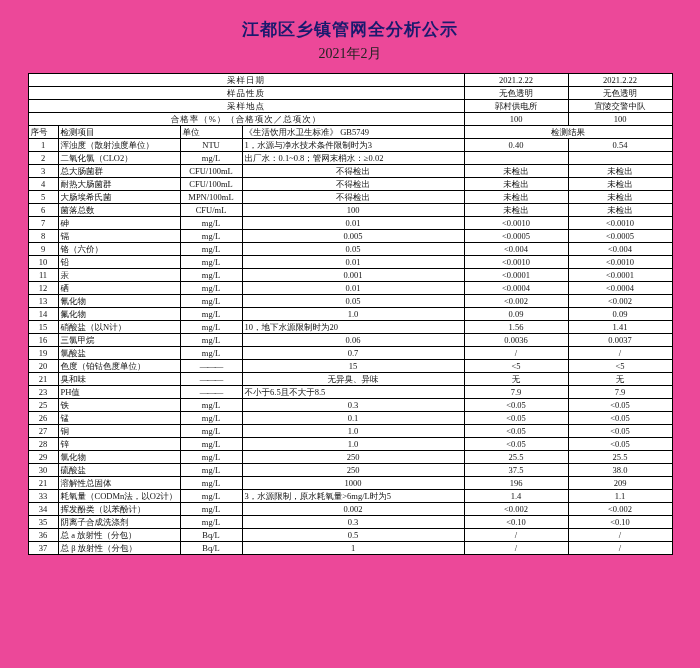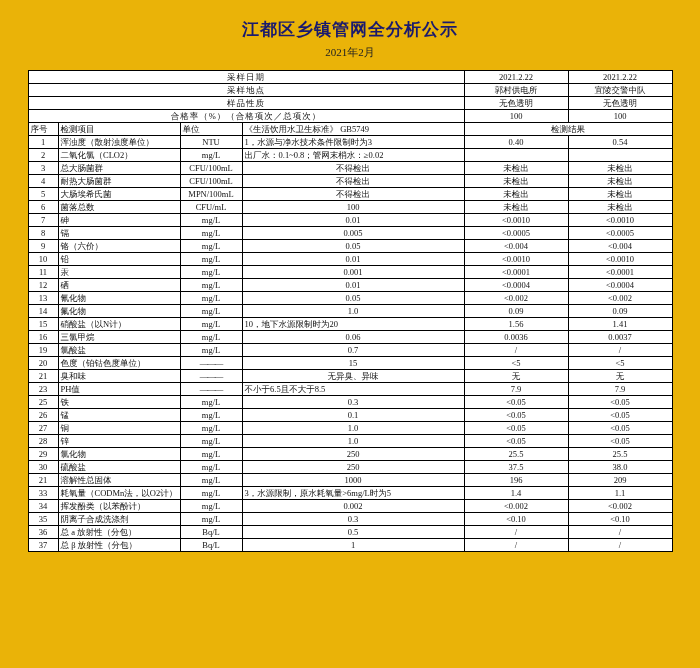--- a/index.html
+++ b/index.html
@@ -12,34 +12,34 @@
     height: 668px;
     font-family: "Liberation Sans", sans-serif;
     color: #111;
     position: relative;
     overflow: hidden;
   }
   .page {
     width: 700px;
     height: 668px;
     position: relative;
-    background: #eab308;
+    background: #ec4899;
   }
   .title {
     text-align: center;
     font-size: 17px;
     font-weight: bold;
     color: #1a1a6e;
     letter-spacing: 1px;
     padding-top: 18px;
     font-family: "Liberation Serif", serif;
   }
   .subtitle {
     text-align: center;
-    font-size: 11px;
+    font-size: 14px;
     color: #222;
     margin-top: 4px;
     font-family: "Liberation Serif", serif;
   }
   table.main {
     border-collapse: collapse;
     margin: 10px auto 0 auto;
     width: 644px;
     table-layout: fixed;
     background: #fff;
@@ -90,28 +90,28 @@
       <col style="width:104px">
     </colgroup>
     <tbody>
 
       <tr>
         <td class="hdr-label big" colspan="4">采样日期</td>
         <td class="c big">2021.2.22</td>
         <td class="c big">2021.2.22</td>
       </tr>
       <tr>
+        <td class="hdr-label big" colspan="4">样品性质</td>
+        <td class="c big">无色透明</td>
+        <td class="c big">无色透明</td>
+      </tr>
+      <tr>
         <td class="hdr-label big" colspan="4">采样地点</td>
         <td class="c big">郭村供电所</td>
         <td class="c big">宜陵交警中队</td>
-      </tr>
-      <tr>
-        <td class="hdr-label big" colspan="4">样品性质</td>
-        <td class="c big">无色透明</td>
-        <td class="c big">无色透明</td>
       </tr>
       <tr>
         <td class="hdr-label big" colspan="4">合格率（%）（合格项次／总项次）</td>
         <td class="c big">100</td>
         <td class="c big">100</td>
       </tr>
 
       <tr>
         <td class="colhdr big">序号</td>
         <td class="colhdr big">检测项目</td>

